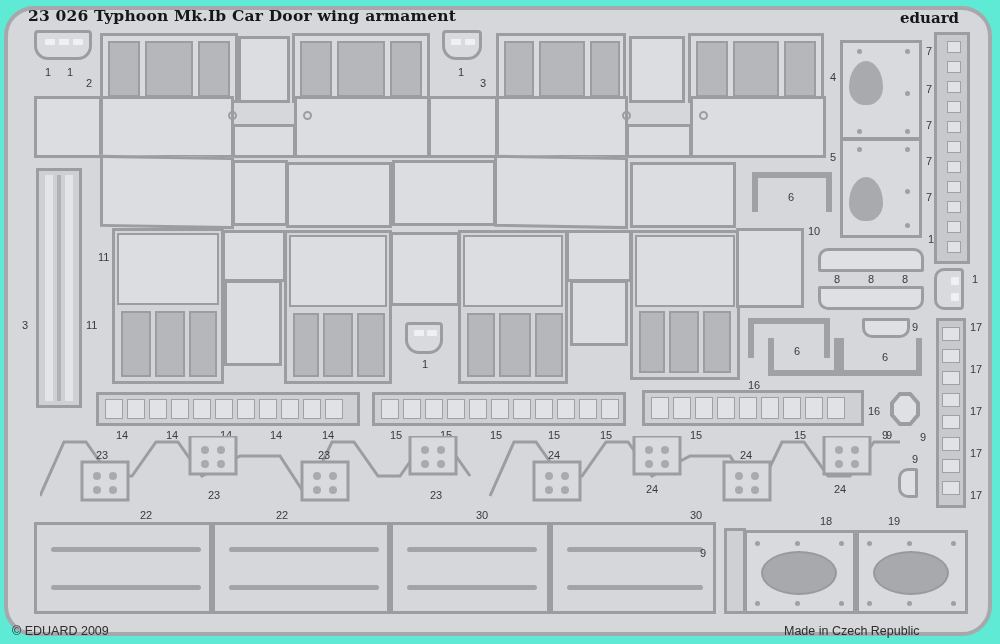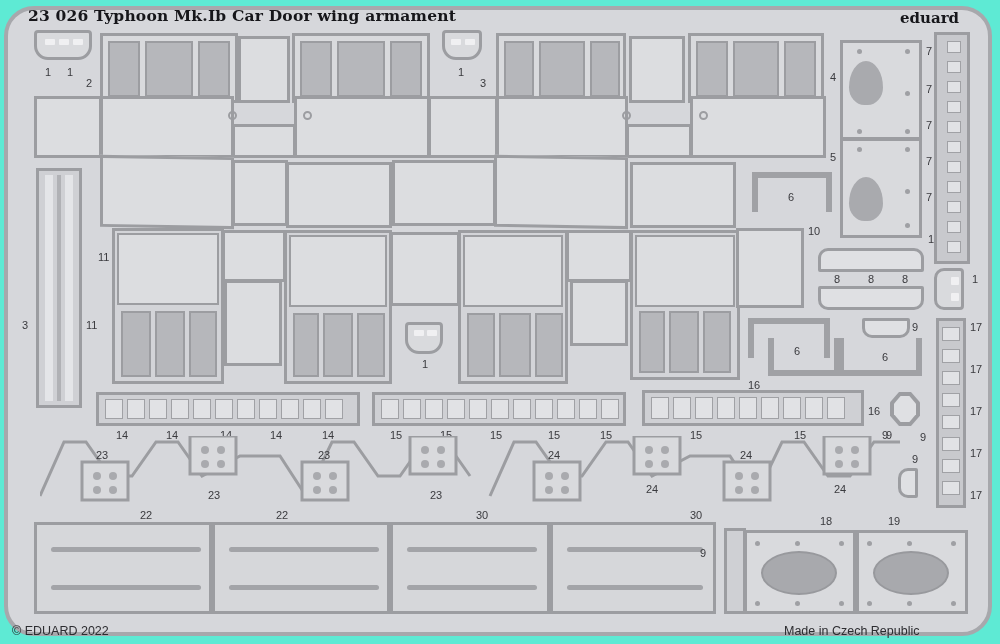--- a/index.html
+++ b/index.html
@@ -377,15 +377,15 @@
   <div class="p" style="left:856px;top:530px;width:112px;height:84px;">
     <div class="oval" style="left:14px;top:18px;width:76px;height:44px;"></div>
     <div class="dot" style="left:8px;top:8px;"></div>
       <div class="dot" style="left:48px;top:8px;"></div>
       <div class="dot" style="left:92px;top:8px;"></div>
     <div class="dot" style="left:8px;top:68px;"></div>
       <div class="dot" style="left:48px;top:68px;"></div>
       <div class="dot" style="left:92px;top:68px;"></div>
   </div>
 
-  <div class="foot" style="left:12px;top:624px;">© EDUARD 2022</div>
+  <div class="foot" style="left:12px;top:624px;">© EDUARD 2009</div>
   <div class="foot" style="left:784px;top:624px;">Made in Czech Republic</div>
 </div>
 
 </body></html>

